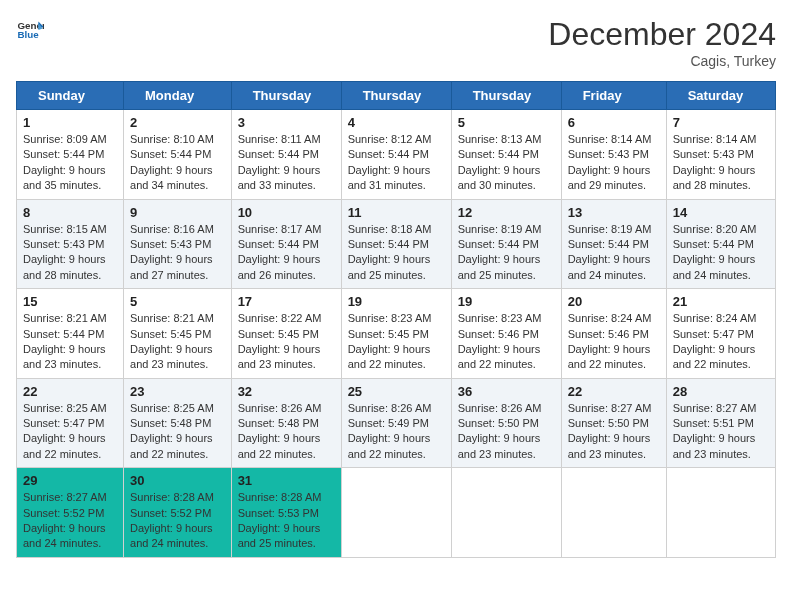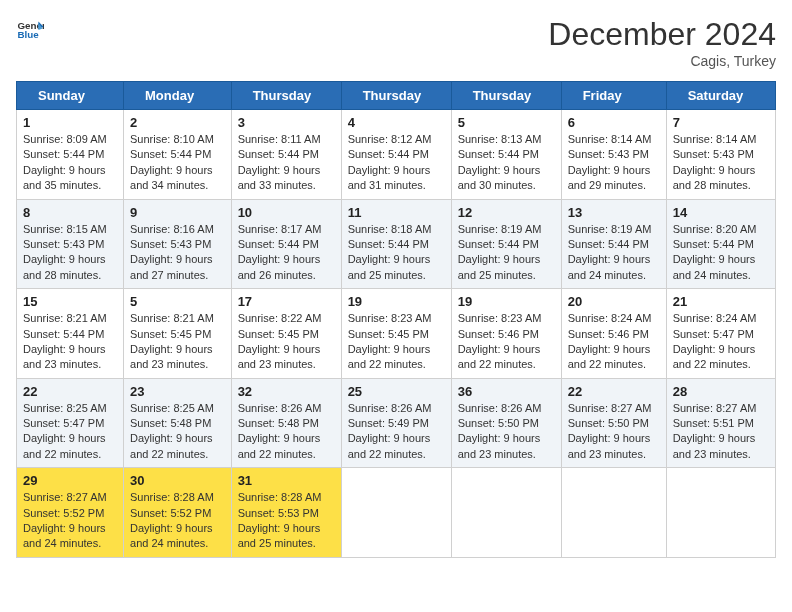--- a/index.html
+++ b/index.html
@@ -70,21 +70,21 @@
     }
     .day-info {
       font-size: 11px;
       color: #333;
       line-height: 1.4;
     }
     .empty-cell {
       background: #fff !important;
     }
     .last-row td {
-      background: #fde047;
+      background: #14b8a6;
     }
   </style>
 </head>
 <body>
 
 <div class="header">
   <div class="logo">
     <svg class="logo-icon" viewBox="0 0 40 40">
       <text x="2" y="18" font-size="14" font-weight="bold" fill="#333">General</text>
       <text x="2" y="32" font-size="14" font-weight="bold" fill="#1a6bb5">Blue</text>

